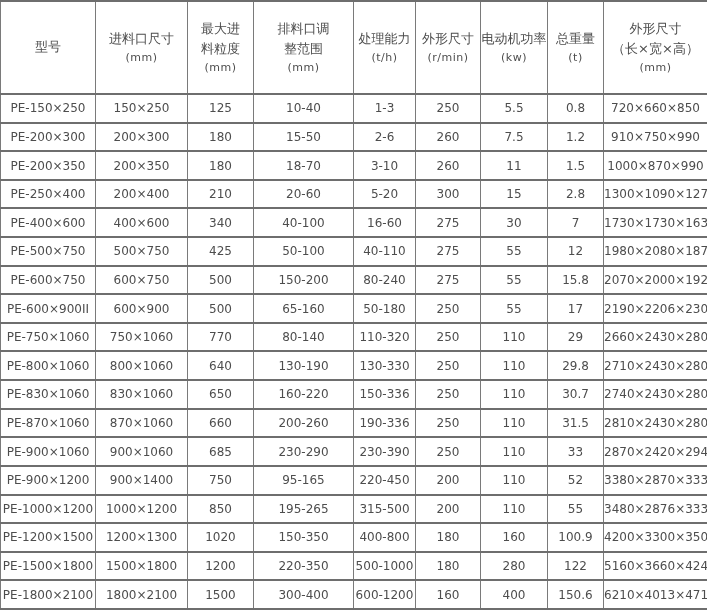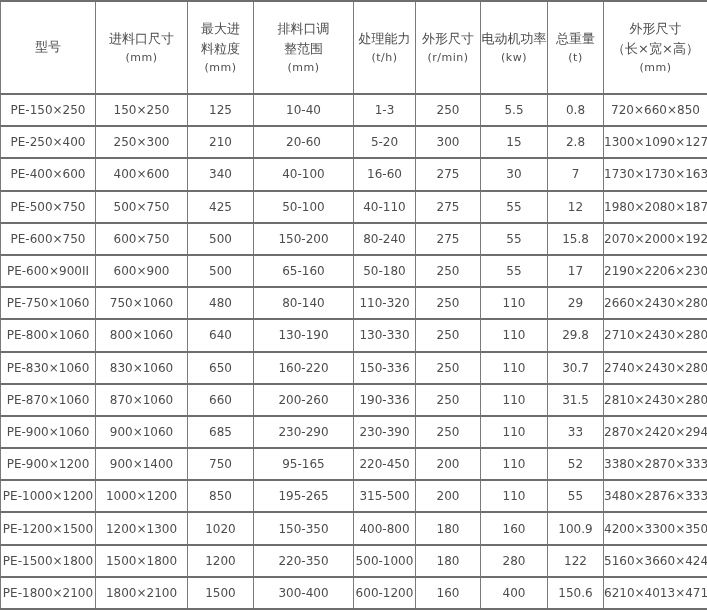--- a/index.html
+++ b/index.html
@@ -128,22 +128,44 @@
           <td>150×250</td>
           <td>125</td>
           <td>10-40</td>
           <td>1-3</td>
           <td>250</td>
           <td>5.5</td>
           <td>0.8</td>
           <td>720×660×850</td>
         </tr>
         <tr>
+          <td>PE-200×300</td>
+          <td>200×300</td>
+          <td>180</td>
+          <td>15-50</td>
+          <td>2-6</td>
+          <td>260</td>
+          <td>7.5</td>
+          <td>1.2</td>
+          <td>910×750×990</td>
+        </tr>
+        <tr>
+          <td>PE-200×350</td>
+          <td>200×350</td>
+          <td>180</td>
+          <td>18-70</td>
+          <td>3-10</td>
+          <td>260</td>
+          <td>11</td>
+          <td>1.5</td>
+          <td>1000×870×990</td>
+        </tr>
+        <tr>
           <td>PE-250×400</td>
-          <td>250×300</td>
+          <td>200×400</td>
           <td>210</td>
           <td>20-60</td>
           <td>5-20</td>
           <td>300</td>
           <td>15</td>
           <td>2.8</td>
           <td>1300×1090×1270</td>
         </tr>
         <tr>
           <td>PE-400×600</td>
@@ -185,21 +207,21 @@
           <td>65-160</td>
           <td>50-180</td>
           <td>250</td>
           <td>55</td>
           <td>17</td>
           <td>2190×2206×2300</td>
         </tr>
         <tr>
           <td>PE-750×1060</td>
           <td>750×1060</td>
-          <td>480</td>
+          <td>770</td>
           <td>80-140</td>
           <td>110-320</td>
           <td>250</td>
           <td>110</td>
           <td>29</td>
           <td>2660×2430×2800</td>
         </tr>
         <tr>
           <td>PE-800×1060</td>
           <td>800×1060</td>

